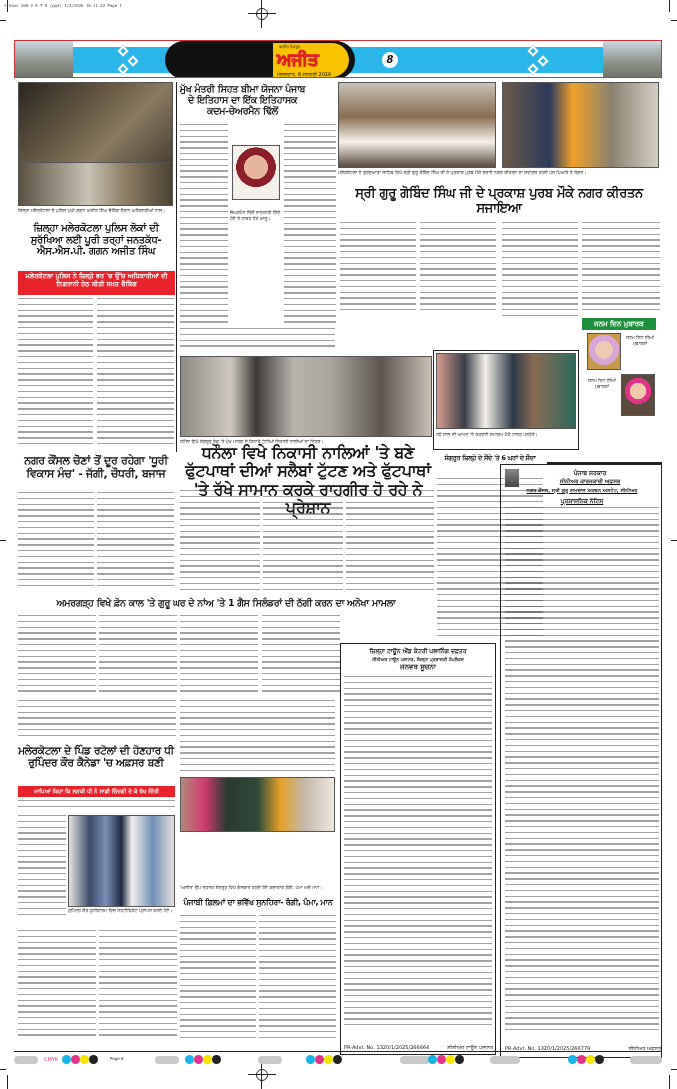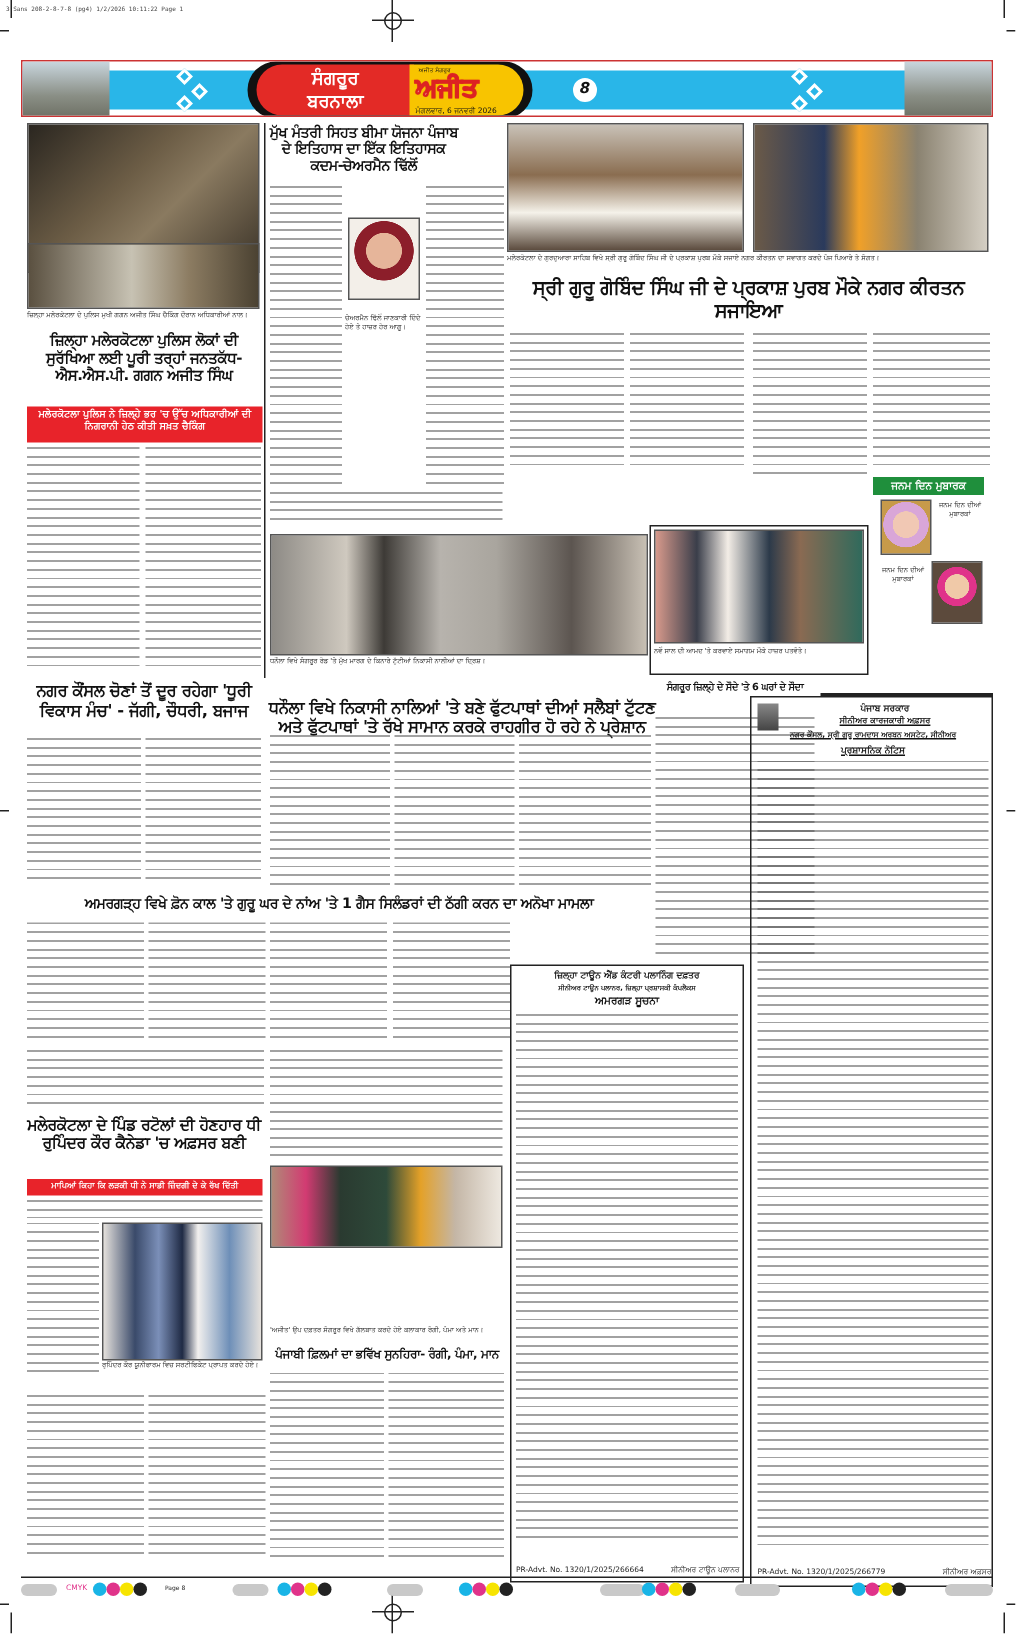--- a/index.html
+++ b/index.html
@@ -67,24 +67,20 @@
       <span style="left:4px;top:4px"></span>
       <span style="left:14px;top:14px"></span>
       <span style="left:4px;top:22px"></span>
     </div>
   <div class="diamond" style="left:510px">
       <span style="left:4px;top:4px"></span>
       <span style="left:14px;top:14px"></span>
       <span style="left:4px;top:22px"></span>
     </div>
   <div class="pill">
-    <div class="red">
-      <div>ਸੰਗਰੂਰ</div>
-      <div>ਬਰਨਾਲਾ</div>
-    </div>
     <div class="yel">
       <div class="sm">ਅਜੀਤ ਸੰਗਰੂਰ</div>
       <div class="big">ਅਜੀਤ</div>
       <div class="date">ਮੰਗਲਵਾਰ, 6 ਜਨਵਰੀ 2026</div>
     </div>
   </div>
   <div class="pagenum">8</div>
 </div>
 
 <div class="photo" style="left:18px;top:82px;width:155px;height:100px;background:linear-gradient(135deg,#2a2620,#6b5c45 40%,#8a7a60 60%,#3b3328)"></div>
@@ -116,21 +112,21 @@
 <div class="photo" style="left:621px;top:374px;width:34px;height:42px;background:radial-gradient(circle at 50% 40%,#f0c9a8 0 28%,#e0338a 29% 45%,#5c4a3c 46%)"></div>
 <div class="cap" style="left:585px;top:378px;width:34px;text-align:center">ਜਨਮ ਦਿਨ ਦੀਆਂ ਮੁਬਾਰਕਾਂ</div>
 
 <div class="txt lines" style="left:180px;top:328px;width:155px;height:20px"></div>
 <div class="photo" style="left:180px;top:356px;width:252px;height:81px;background:linear-gradient(90deg,#8d8a85,#cfc9bf 20%,#3d3a36 30%,#b7b3ad 45%,#a9a59e 60%,#5c5550 80%,#c8c0b4)"></div>
 <div class="cap" style="left:180px;top:439px;width:252px">ਧਨੌਲਾ ਵਿਖੇ ਸੰਗਰੂਰ ਰੋਡ 'ਤੇ ਮੁੱਖ ਮਾਰਗ ਦੇ ਕਿਨਾਰੇ ਟੁੱਟੀਆਂ ਨਿਕਾਸੀ ਨਾਲੀਆਂ ਦਾ ਦ੍ਰਿਸ਼।</div>
 <div class="box" style="left:433px;top:350px;width:146px;height:100px"></div>
 <div class="photo" style="left:436px;top:353px;width:140px;height:76px;background:linear-gradient(90deg,#d89a8c,#3a3e4a 20%,#f3ede6 35%,#2c3a4a 55%,#8a6a52 70%,#2f6a5c)"></div>
 <div class="cap" style="left:436px;top:432px;width:140px">ਨਵੇਂ ਸਾਲ ਦੀ ਆਮਦ 'ਤੇ ਕਰਵਾਏ ਸਮਾਗਮ ਮੌਕੇ ਹਾਜ਼ਰ ਪਤਵੰਤੇ।</div>
 
-<div class="hl" style="left:178px;top:466px;width:260px;font-size:11px">ਧਨੌਲਾ ਵਿਖੇ ਨਿਕਾਸੀ ਨਾਲਿਆਂ 'ਤੇ ਬਣੇ ਫੁੱਟਪਾਥਾਂ ਦੀਆਂ ਸਲੈਬਾਂ ਟੁੱਟਣ ਅਤੇ ਫੁੱਟਪਾਥਾਂ 'ਤੇ ਰੱਖੇ ਸਾਮਾਨ ਕਰਕੇ ਰਾਹਗੀਰ ਹੋ ਰਹੇ ਨੇ ਪ੍ਰੇਸ਼ਾਨ</div>
+<div class="hl" style="left:178px;top:444px;width:260px;font-size:16px">ਧਨੌਲਾ ਵਿਖੇ ਨਿਕਾਸੀ ਨਾਲਿਆਂ 'ਤੇ ਬਣੇ ਫੁੱਟਪਾਥਾਂ ਦੀਆਂ ਸਲੈਬਾਂ ਟੁੱਟਣ ਅਤੇ ਫੁੱਟਪਾਥਾਂ 'ਤੇ ਰੱਖੇ ਸਾਮਾਨ ਕਰਕੇ ਰਾਹਗੀਰ ਹੋ ਰਹੇ ਨੇ ਪ੍ਰੇਸ਼ਾਨ</div>
 <div class="txt lines" style="left:180px;top:490px;width:80px;height:100px"></div>
 <div class="txt lines" style="left:263px;top:490px;width:80px;height:100px"></div>
 <div class="txt lines" style="left:346px;top:490px;width:88px;height:100px"></div>
 
 <div class="hl" style="left:16px;top:455px;width:160px;font-size:11px">ਨਗਰ ਕੌਂਸਲ ਚੋਣਾਂ ਤੋਂ ਦੂਰ ਰਹੇਗਾ 'ਧੂਰੀ ਵਿਕਾਸ ਮੰਚ' - ਜੱਗੀ, ਚੌਧਰੀ, ਬਜਾਜ</div>
 <div class="txt lines" style="left:18px;top:492px;width:76px;height:95px"></div>
 <div class="txt lines" style="left:97px;top:492px;width:77px;height:95px"></div>
 
 <div class="hl" style="left:437px;top:455px;width:106px;font-size:6.5px;text-align:center">ਸੰਗਰੂਰ ਜ਼ਿਲ੍ਹੇ ਦੇ ਸੌਦੇ 'ਤੇ 6 ਘਰਾਂ ਦੇ ਸੌਦਾ</div>
 <div class="txt lines" style="left:437px;top:478px;width:106px;height:160px"></div>
@@ -149,21 +145,21 @@
 
 <div class="hl" style="left:16px;top:598px;width:420px;font-size:9.5px">ਅਮਰਗੜ੍ਹ ਵਿਖੇ ਫ਼ੋਨ ਕਾਲ 'ਤੇ ਗੁਰੂ ਘਰ ਦੇ ਨਾਂਅ 'ਤੇ 1 ਗੈਸ ਸਿਲੰਡਰਾਂ ਦੀ ਠੱਗੀ ਕਰਨ ਦਾ ਅਨੋਖਾ ਮਾਮਲਾ</div>
 <div class="txt lines" style="left:18px;top:615px;width:78px;height:80px"></div>
 <div class="txt lines" style="left:99px;top:615px;width:78px;height:80px"></div>
 <div class="txt lines" style="left:180px;top:615px;width:78px;height:80px"></div>
 <div class="txt lines" style="left:262px;top:615px;width:78px;height:80px"></div>
 
 <div class="box" style="left:340px;top:643px;width:156px;height:412px;border:1.5px double #222">
   <div class="notice-title" style="position:absolute;left:2px;top:2px;width:150px;font-size:6px">ਜ਼ਿਲ੍ਹਾ ਟਾਊਨ ਐਂਡ ਕੰਟਰੀ ਪਲਾਨਿੰਗ ਦਫ਼ਤਰ</div>
   <div class="notice-title" style="position:absolute;left:2px;top:11px;width:150px;font-size:4.5px">ਸੀਨੀਅਰ ਟਾਊਨ ਪਲਾਨਰ, ਜ਼ਿਲ੍ਹਾ ਪ੍ਰਸ਼ਾਸਕੀ ਕੰਪਲੈਕਸ</div>
-  <div class="notice-title" style="position:absolute;left:2px;top:19px;width:150px;font-size:7px">ਅਮਰਗੜ ਸੂਚਨਾ</div>
+  <div class="notice-title" style="position:absolute;left:2px;top:19px;width:150px;font-size:7px">ਜਨਵਰ ਸੂਚਨਾ</div>
   <div class="txt lines" style="left:3px;top:32px;width:148px;height:350px"></div>
   <div class="cap" style="left:3px;top:400px;width:100px;font-size:5px">PR-Advt. No. 1320/1/2025/266664</div>
   <div class="cap" style="left:100px;top:400px;width:52px;text-align:right;font-size:5px">ਸੀਨੀਅਰ ਟਾਊਨ ਪਲਾਨਰ</div>
 </div>
 
 <div class="txt lines" style="left:18px;top:700px;width:158px;height:40px"></div>
 <div class="hl" style="left:16px;top:744px;width:160px;font-size:10.5px">ਮਲੇਰਕੋਟਲਾ ਦੇ ਪਿੰਡ ਰਟੋਲਾਂ ਦੀ ਹੋਣਹਾਰ ਧੀ ਰੁਪਿੰਦਰ ਕੌਰ ਕੈਨੇਡਾ 'ਚ ਅਫ਼ਸਰ ਬਣੀ</div>
 <div class="redbar" style="left:18px;top:786px;width:157px;height:11px;font-size:5.5px;line-height:11px">ਮਾਪਿਆਂ ਕਿਹਾ ਕਿ ਲੜਕੀ ਧੀ ਨੇ ਸਾਡੀ ਜ਼ਿੰਦਗੀ ਦੇ ਕੇ ਰੱਖ ਦਿੱਤੀ</div>
 <div class="txt lines" style="left:18px;top:800px;width:157px;height:12px"></div>
 <div class="txt lines" style="left:18px;top:815px;width:48px;height:100px"></div>

